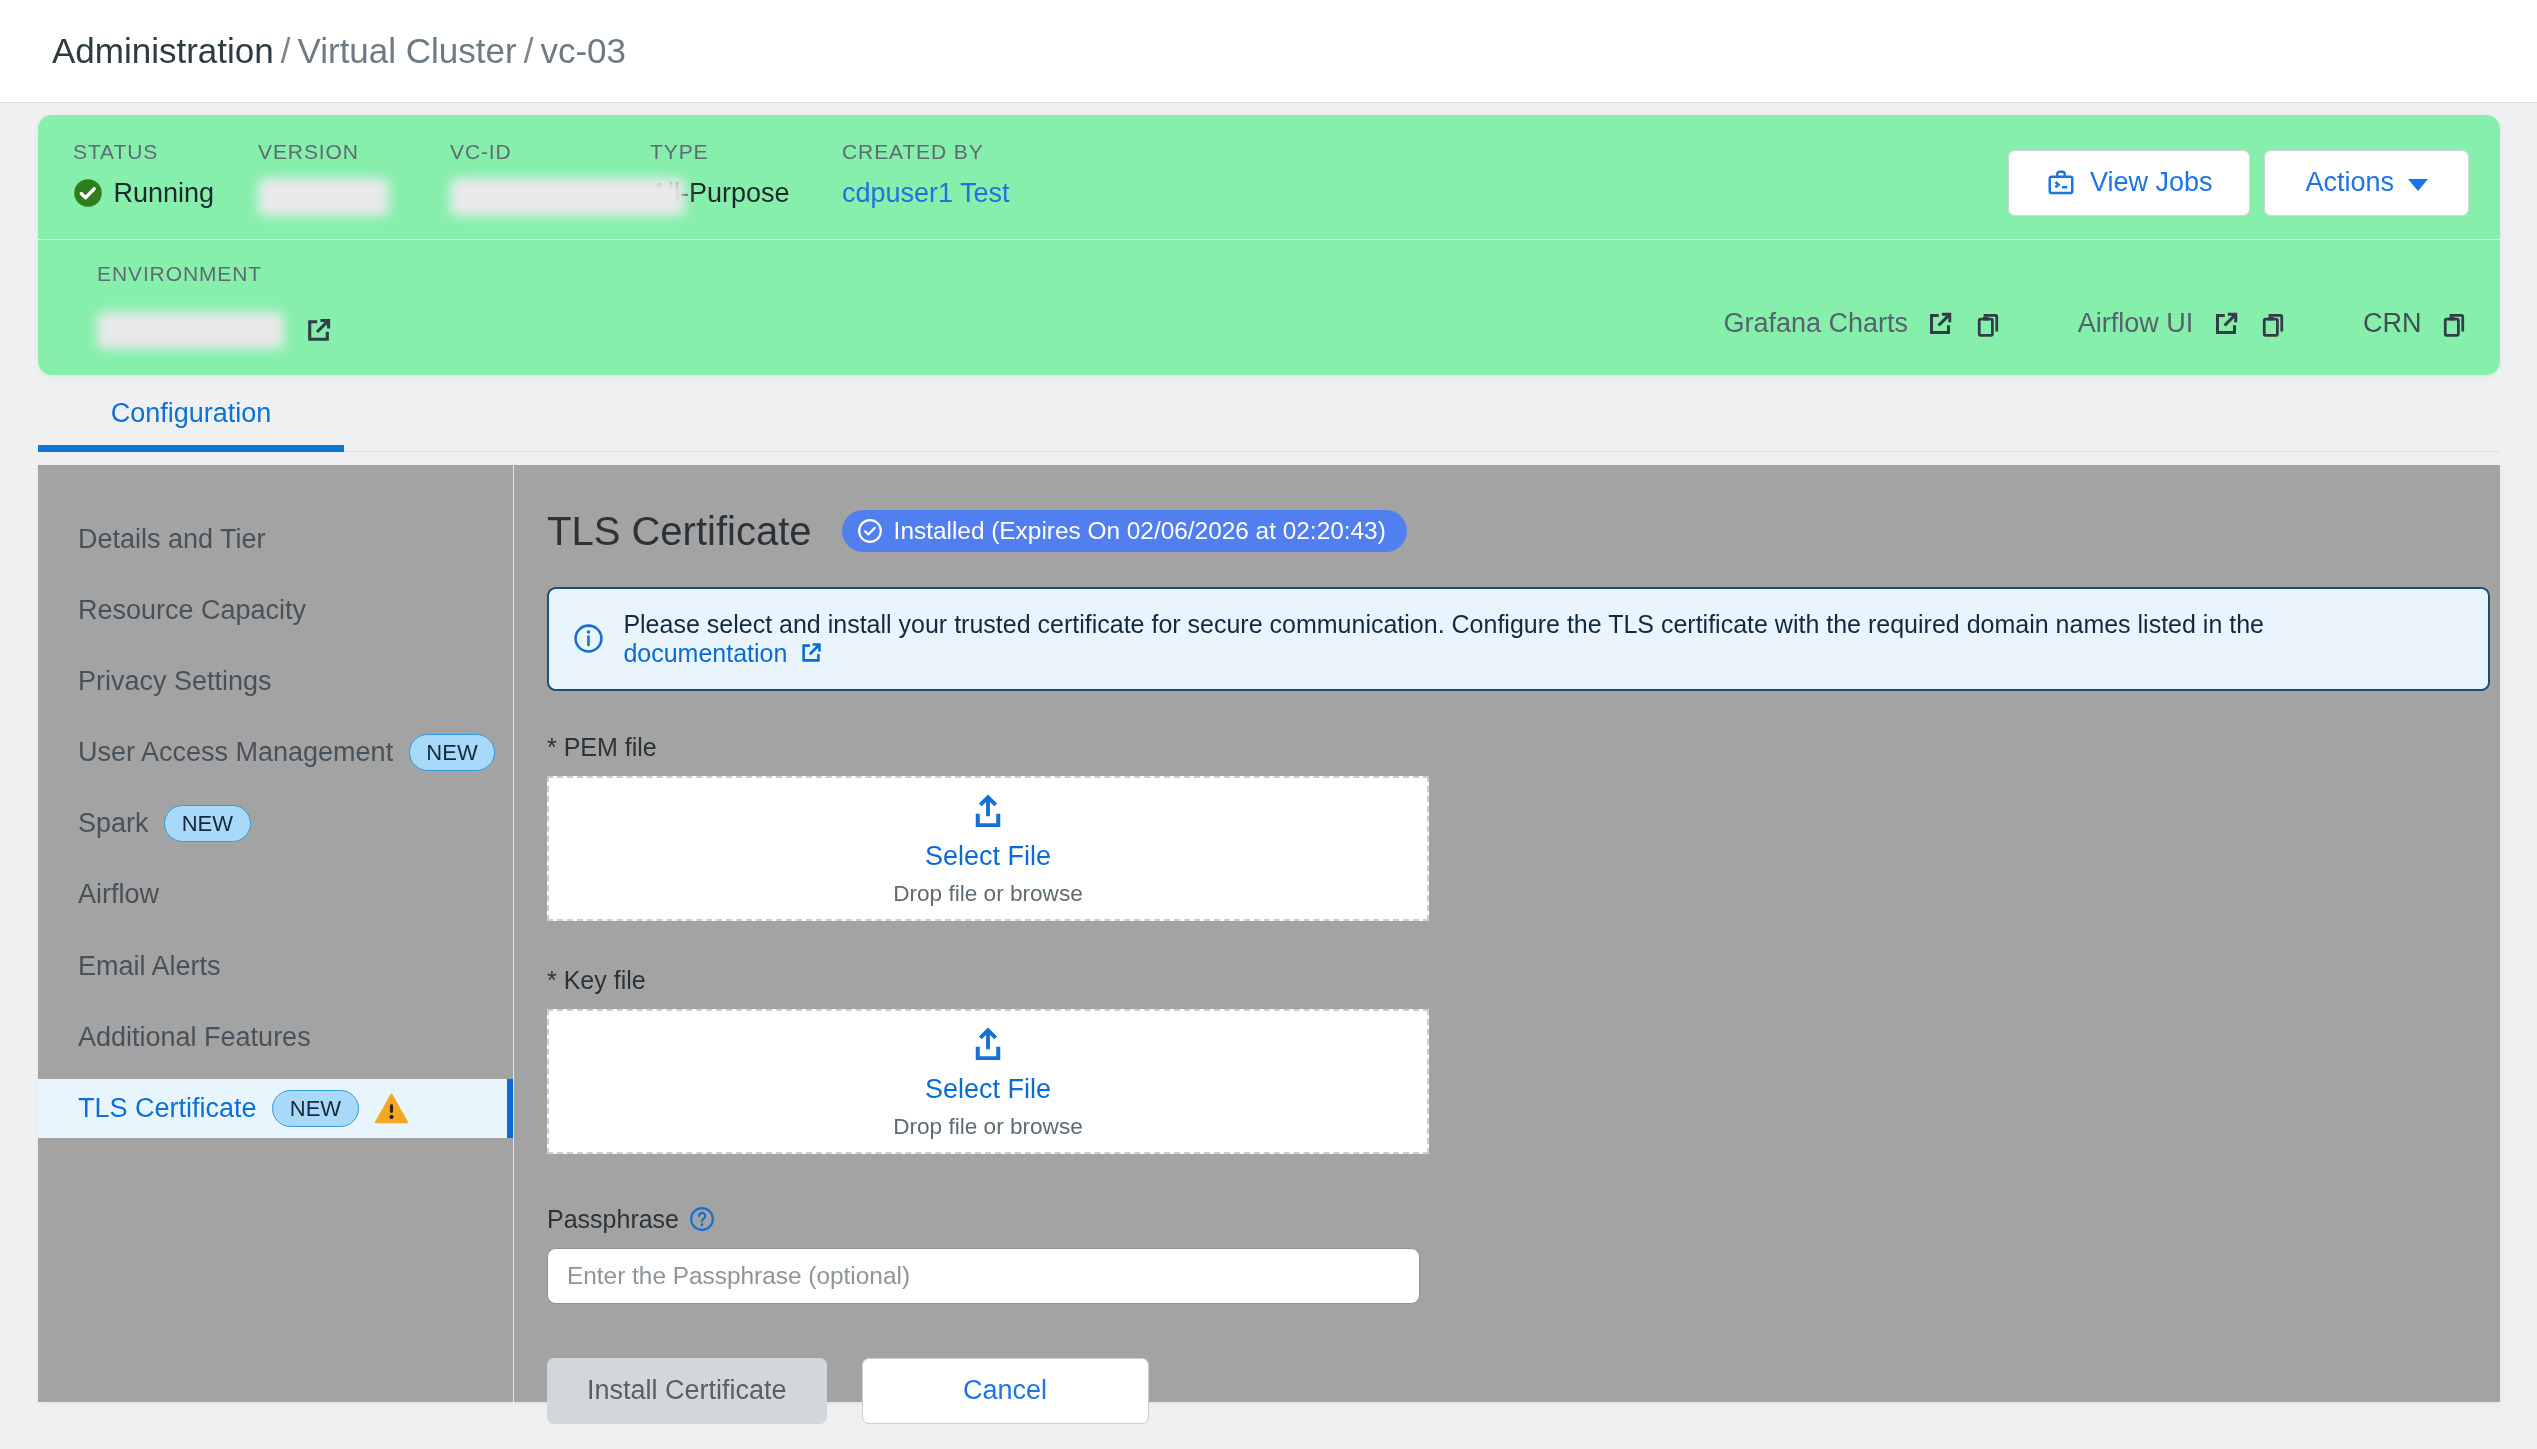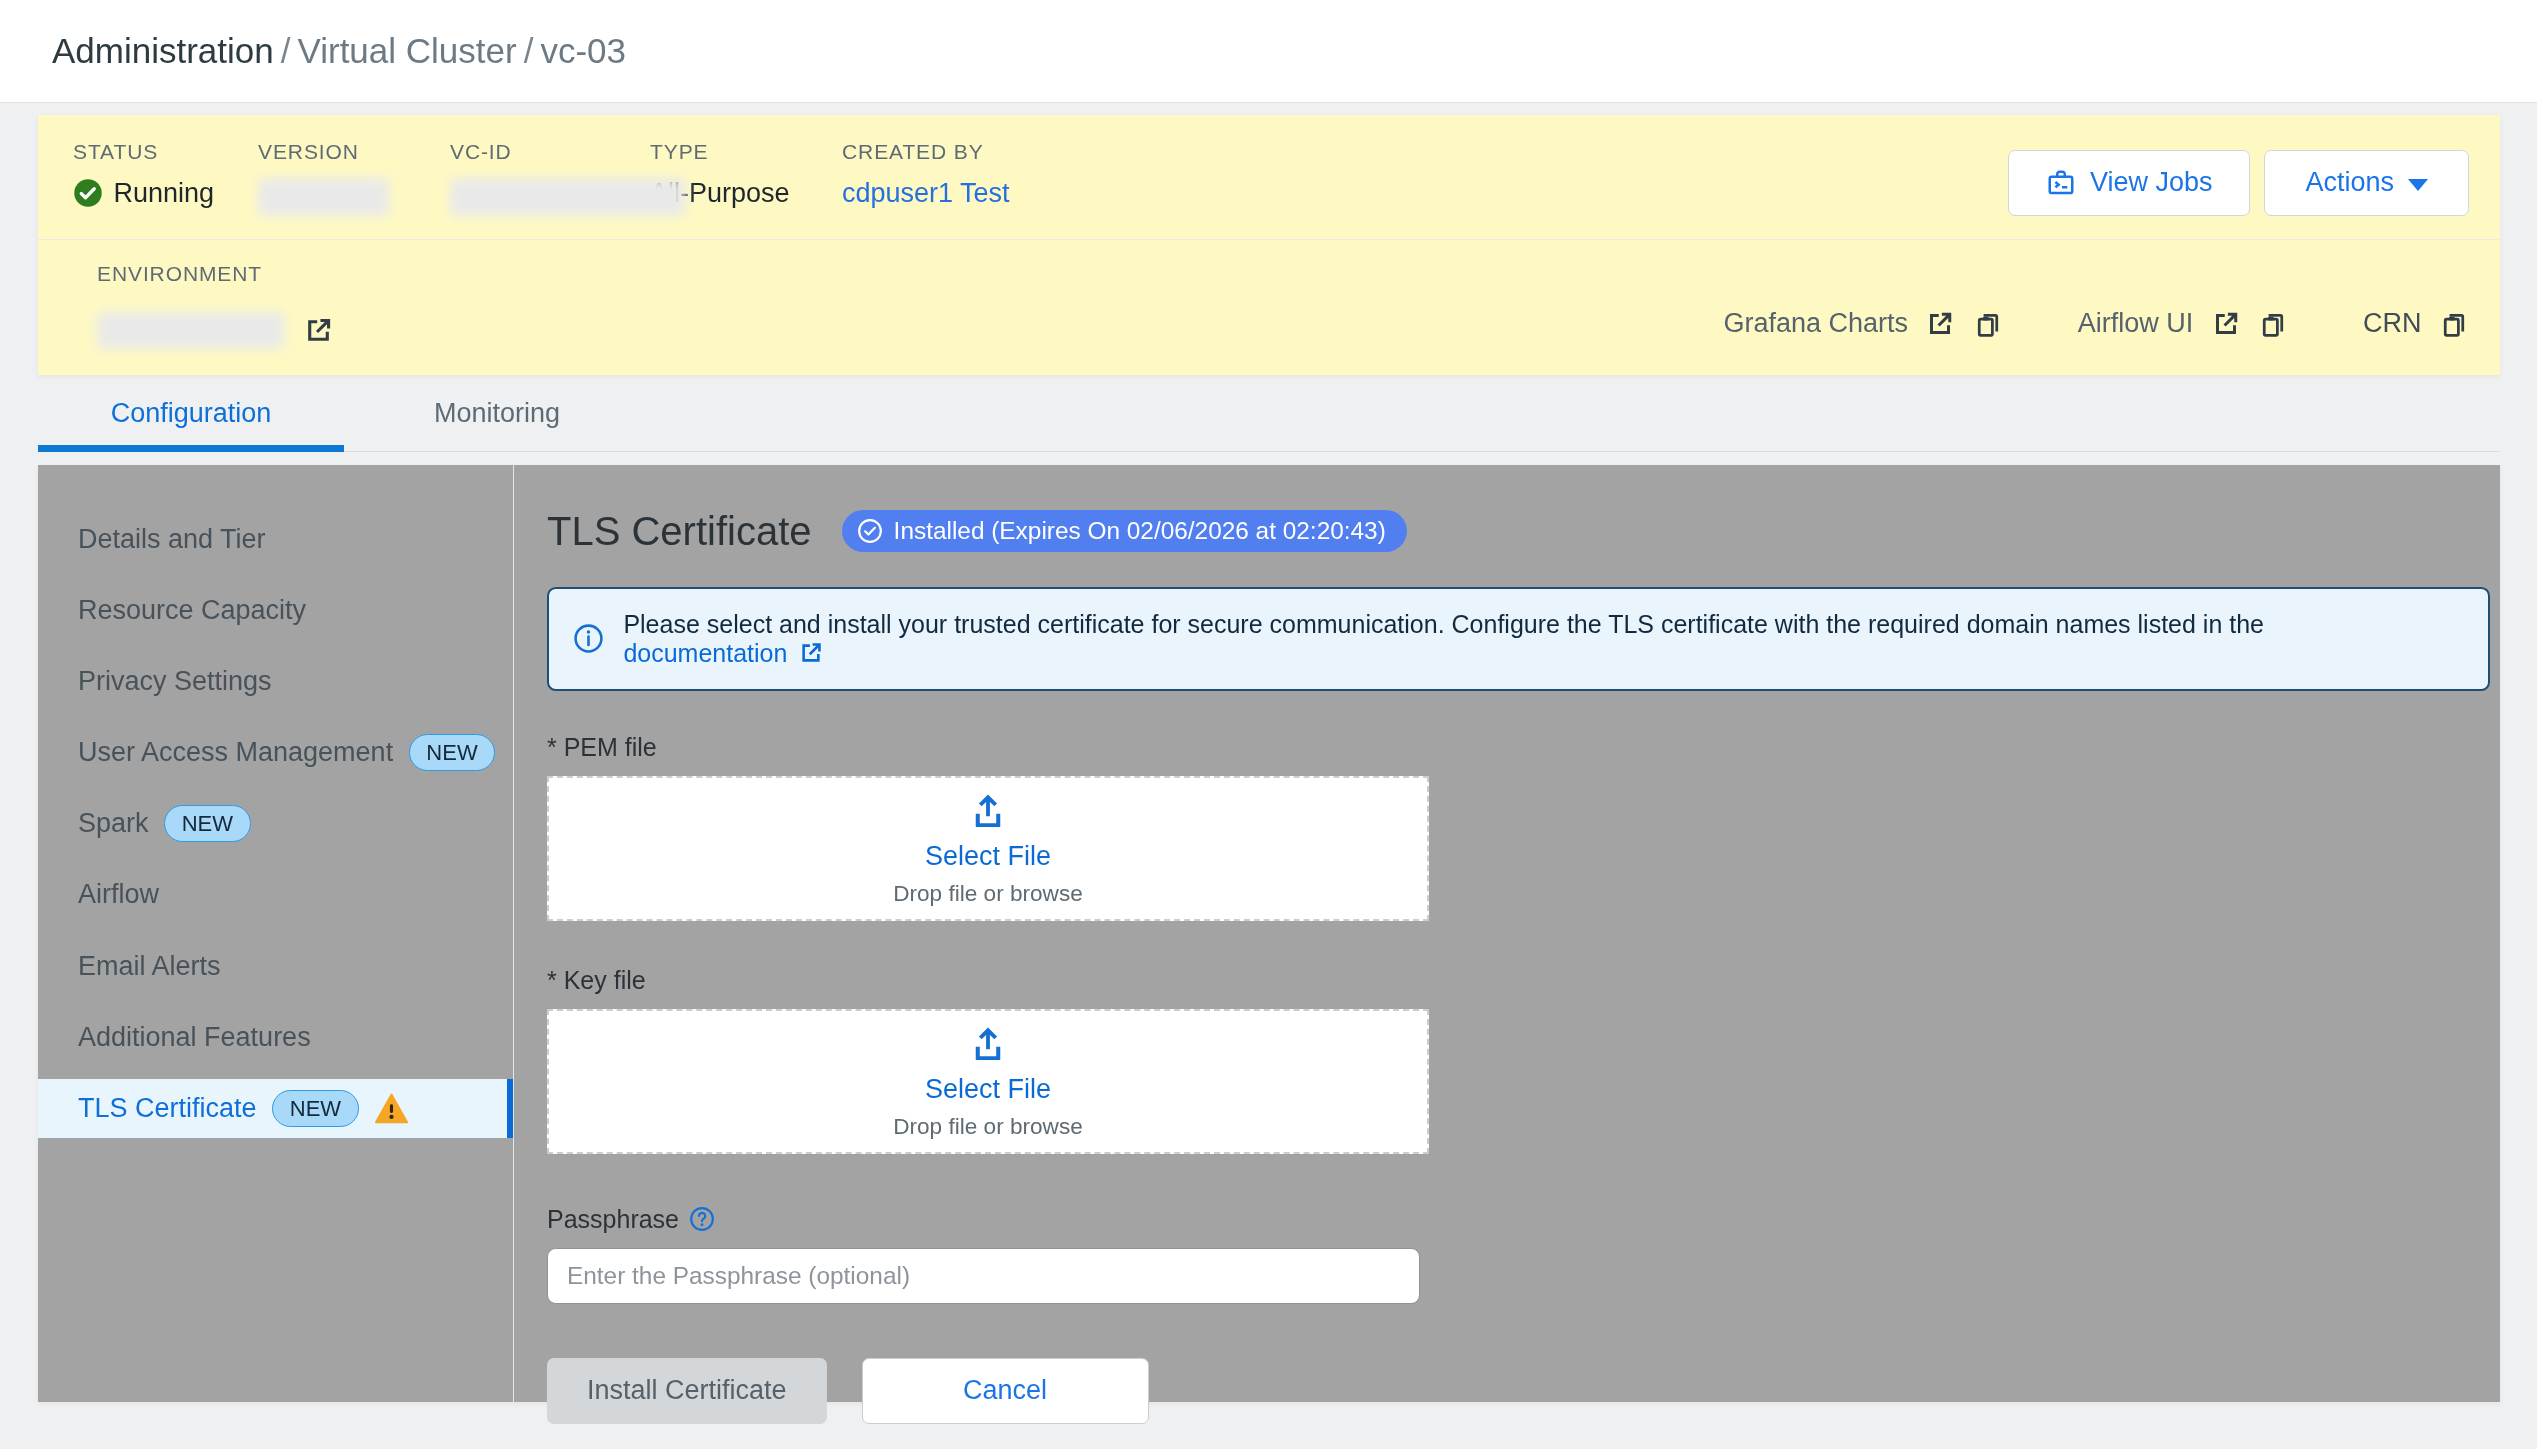--- a/index.html
+++ b/index.html
@@ -20,22 +20,23 @@
     border-bottom:1.7px solid #e2e3e5;
   }
   .breadcrumb { font-size:35px; display:flex; gap:7px; align-items:flex-end; }
   .crumb-root { color:#2f3b42; }
   .crumb-sep { color:#7b858e; }
   .crumb-muted { color:#6d7a84; }
 
   
   .card {
     margin:12.2px 38px 0;
-    background:#fef9c3;
+    background:#86efac;
     box-shadow:0 1.7px 5.2px rgba(0,0,0,0.05);
+    border-radius:14px;
   }
   .status-row {
     display:flex; align-items:flex-start;
     padding:24.4px 31px 22.6px 35px;
     border-bottom:1.7px solid #e8eaec;
     min-height:117px;
   }
   .meta-col { display:flex; flex-direction:column; gap:14px; }
   .col-status { width:185px; }
   .col-version { width:192px; }
@@ -287,21 +288,20 @@
               <rect x="8" y="6.2" width="4.5" height="3" rx="0.8" fill="currentColor" stroke="none"></rect>
             </svg>
         </button>
       </div>
     </div>
   </div>
 </div>
 
 <div class="tabs">
   <div class="tab active">Configuration</div>
-  <div class="tab">Monitoring</div>
 </div>
 
 <div class="panel">
 
   <div class="sidebar">
     <div class="side-item">
       <span>Details and Tier</span>
     </div>
     <div class="side-item">
       <span>Resource Capacity</span>

